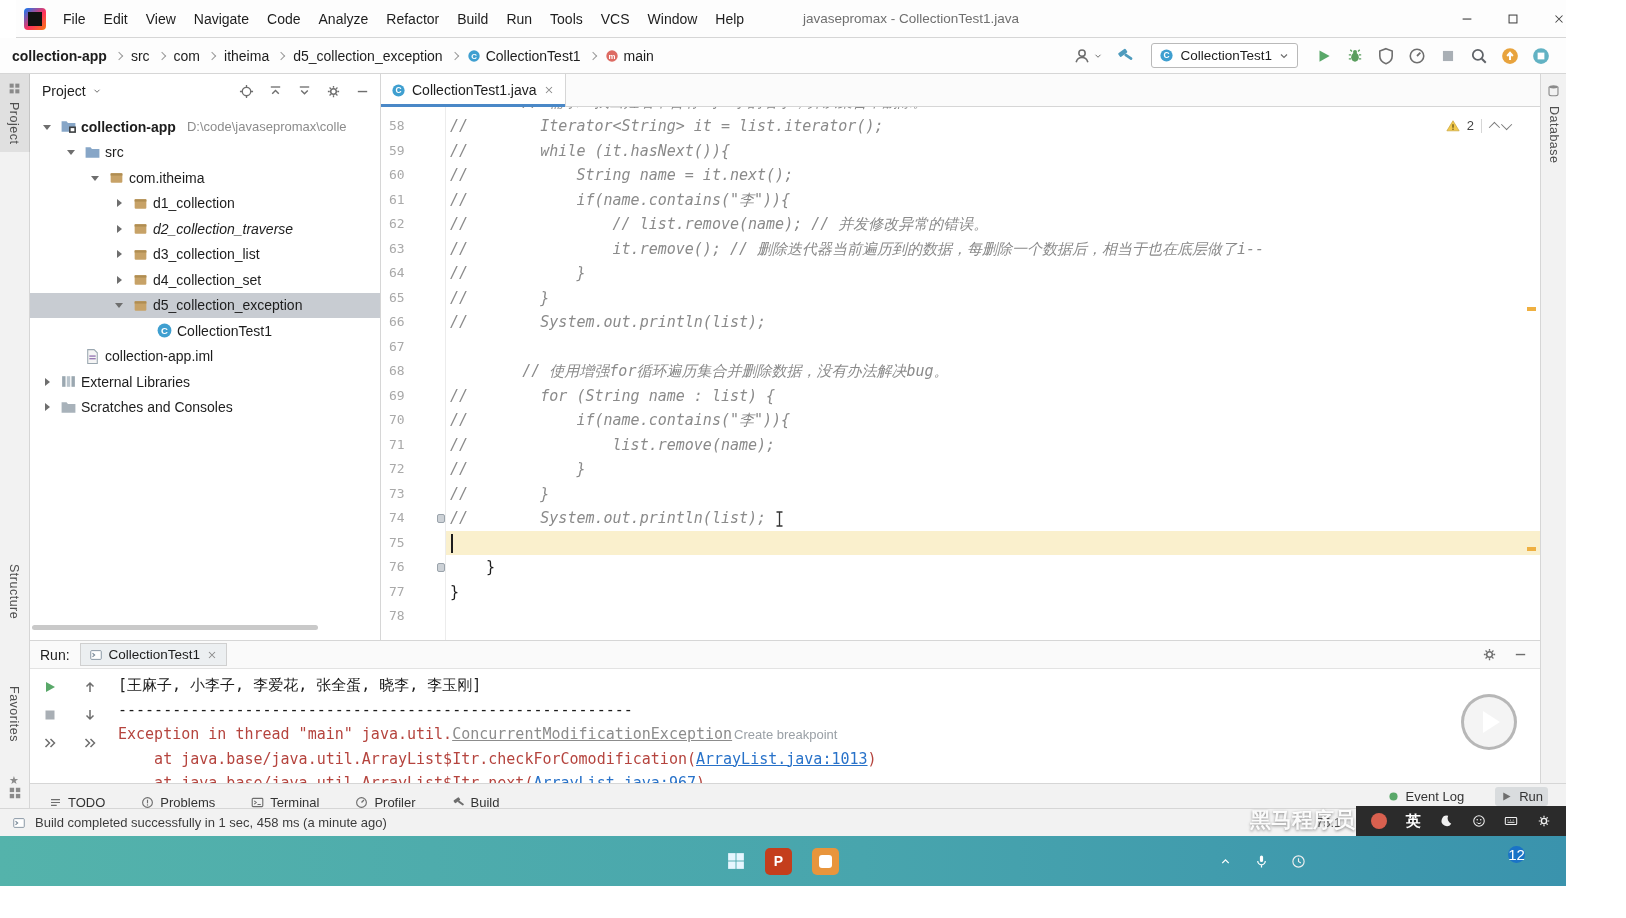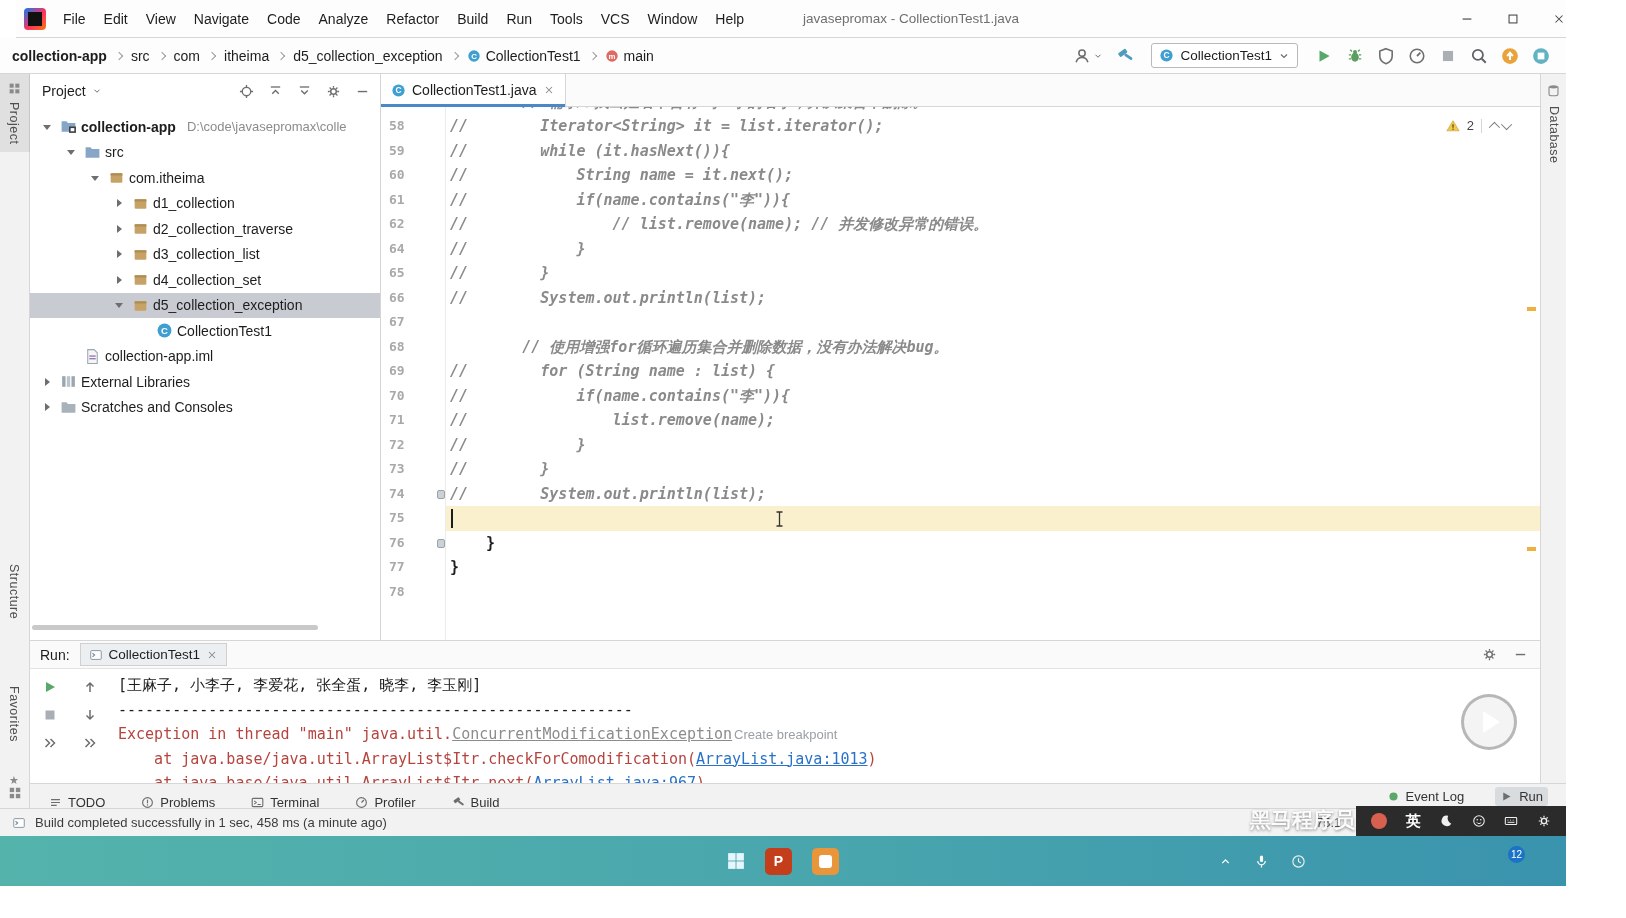--- a/index.html
+++ b/index.html
@@ -73,21 +73,21 @@
 
   
   .editor { position:absolute; left:381px; top:74px; width:1159px; height:566px; background:#fff; }
   .tabbar { height:33px; background:#fbfbfb; border-bottom:1px solid #d6d6d6; display:flex; }
   .tab { display:flex; align-items:center; gap:6px; padding:0 10px; background:#fff;
     border-right:1px solid #d6d6d6; font-size:14px; color:#1d1d1d; position: relative; }
   .tab.active::after { content:""; position:absolute; left:0; right:0; bottom:-1px; height:3px; background:#4a88c7; }
   .editor-body { position:relative; height:533px; overflow:hidden; font-family:"DejaVu Sans Mono", monospace; }
   .partial-clip { height:7px; overflow:hidden; }
   .partial-clip .code-line { margin-top:-17px; }
-  .code-line { display:flex; height:24.5px; line-height:24.5px; position:relative;font-weight:bold; }
+  .code-line { display:flex; height:24.5px; line-height:24.5px; position:relative; }
   .lnum { width:64px; flex:0 0 64px; padding-left:8px; font-size:13px; color:#a9a9a9; }
   .ltext { flex:1; padding-left:5px; font-size:15px; white-space:pre; }
   .ltext.comment { color:#8a8a8a; font-style:italic; }
   .ltext.code { color:#1d1d1d; }
   .caret-line .ltext { background:#faf0cd; }
   .caret { display:inline-block; width:2px; height:19px; background:#1d1d1d; vertical-align:middle; margin-left:1px; }
   .fold-handle { position:absolute; left:56px; top:8px; width:8px; height:9px; background:#ccd1d6;
     border:1px solid #9aa3ab; border-radius:2px; }
   .gutter-sep { position:absolute; left:64px; top:0; bottom:0; width:1px; background:#ececec; }
   .inspections { position:absolute; top:11px; right:28px; display:flex; align-items:center; gap:7px;
@@ -144,21 +144,21 @@
   .taskbar { position:absolute; left:0; top:836px; width:1566px; height:50px;
     background:linear-gradient(90deg,#54b3ab 0%,#48a5ad 55%,#3a93ad 100%); }
   .tb-center { position:absolute; left:783px; top:0; height:50px; transform:translateX(-50%);
     display:flex; align-items:center; gap:20px; }
   .tb-tile { width:27px; height:27px; border-radius:5px; display:flex; align-items:center; justify-content:center; }
   .tb-ppt { background:#c43e1c; color:#fff; font-weight:bold; font-size:14px; }
   .tb-app3 { background:#e8953c; position:relative; }
   .tb-app3::after { content:""; position:absolute; inset:7px; background:#fff; border-radius:3px; }
   .tb-tray { position:absolute; right:260px; top:0; height:50px; display:flex; align-items:center; gap:22px; }
   .tray-badge { position:absolute; left:1508px; top:10px; width:17px; height:17px; border-radius:50%;
-    background:#1a73c7; color:#fff; font-size:10px; display:flex; align-items:center; justify-content:center; z-index:5; }
+    background:#1a73c7; color:#fff; font-size:15px; display:flex; align-items:center; justify-content:center; z-index:5; }
 
   
   .heima-wm { position:absolute; left:1250px; top:806px; font-size:21px; font-weight:bold; color:rgba(255,255,255,0.95);
     text-shadow:0 1px 3px rgba(0,0,0,0.45); z-index:25; white-space:nowrap; }
   .play-overlay { position:absolute; left:1461px; top:694px; width:56px; height:56px; border-radius:50%;
     background:rgba(230,230,230,0.45); border:3px solid rgba(150,150,150,0.65);
     display:flex; align-items:center; justify-content:center; z-index:40; }
   .play-overlay::after { content:""; margin-left:5px; border-left:17px solid rgba(255,255,255,0.95);
     border-top:11px solid transparent; border-bottom:11px solid transparent; }
 </style>
@@ -445,21 +445,21 @@
           <div class="tree-row" style="padding-left: 82px;">
             <span class="tree-arrow closed"></span>
             <span class="icon ic17">
               <svg viewBox="0 0 16 16">
                 <rect x="2.5" y="4" width="11" height="9" rx="1" fill="#c7a267"></rect>
                 <rect x="2.5" y="4" width="11" height="2.2" fill="#b08d52"></rect>
               </svg>
             </span>
             <span class="tree-label">d1_collection</span>
           </div>
-          <div class="tree-row" style="padding-left: 82px;">
+          <div class="tree-row" style="padding-left: 82px; font-style: italic;">
             <span class="tree-arrow closed"></span>
             <span class="icon ic17">
               <svg viewBox="0 0 16 16">
                 <rect x="2.5" y="4" width="11" height="9" rx="1" fill="#c7a267"></rect>
                 <rect x="2.5" y="4" width="11" height="2.2" fill="#b08d52"></rect>
               </svg>
             </span>
             <span class="tree-label">d2_collection_traverse</span>
           </div>
           <div class="tree-row" style="padding-left: 82px;">
@@ -574,20 +574,24 @@
               <span class="lnum">60</span>
               <span class="ltext comment">//            String name = it.next();</span>
             </div>
             <div class="code-line">
               <span class="lnum">61</span>
               <span class="ltext comment">//            if(name.contains("李")){</span>
             </div>
             <div class="code-line">
               <span class="lnum">62</span>
               <span class="ltext comment">//                // list.remove(name); // 并发修改异常的错误。</span>
+            </div>
+            <div class="code-line">
+              <span class="lnum">63</span>
+              <span class="ltext comment">//                it.remove(); // 删除迭代器当前遍历到的数据，每删除一个数据后，相当于也在底层做了i--</span>
             </div>
             <div class="code-line">
               <span class="lnum">64</span>
               <span class="ltext comment">//            }</span>
             </div>
             <div class="code-line">
               <span class="lnum">65</span>
               <span class="ltext comment">//        }</span>
             </div>
             <div class="code-line">

